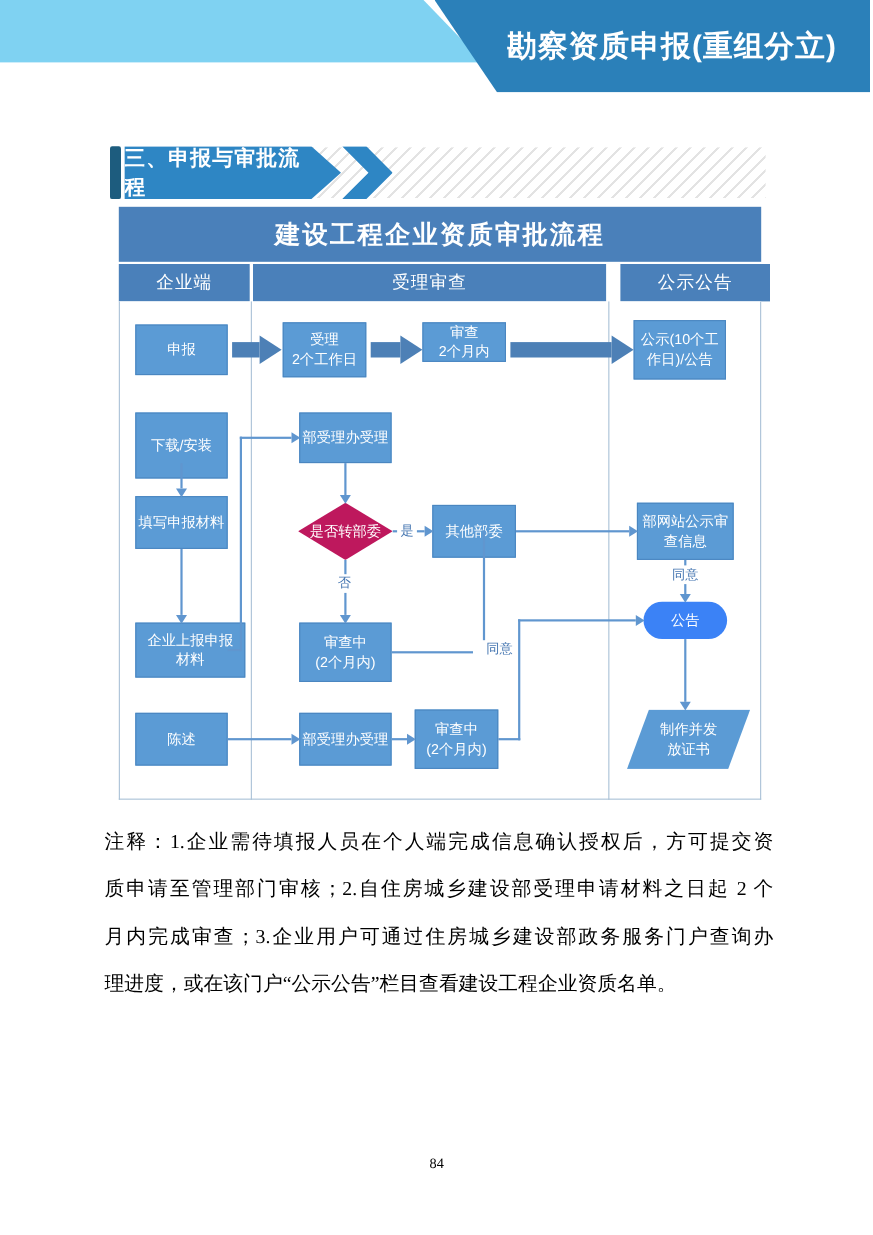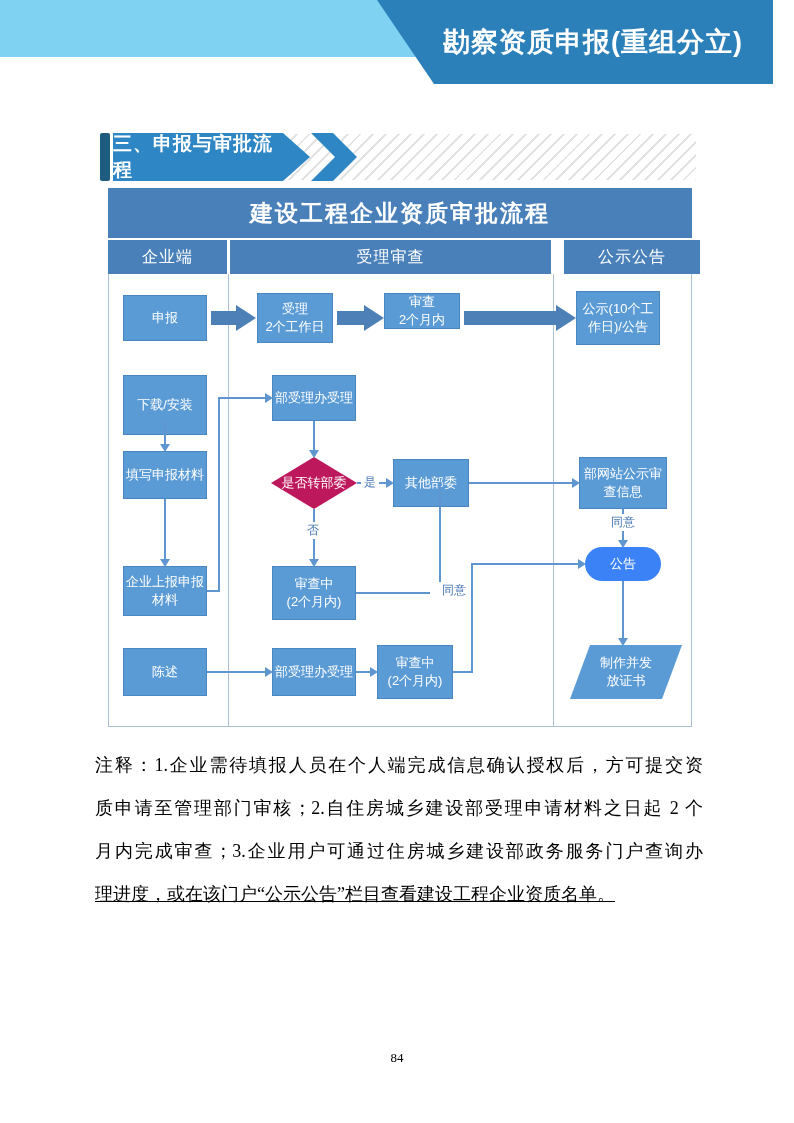--- a/index.html
+++ b/index.html
@@ -9,21 +9,21 @@
     background:#ffffff; overflow:hidden;
     font-family:"Liberation Sans", sans-serif;
   }
   
   .band-light {
     position:absolute; left:0; top:0; width:440px; height:57px;
     background:#7fd2f2;
     clip-path:polygon(0 0, 385px 0, 440px 57px, 0 57px);
   }
   .band-dark {
-    position:absolute; left:377px; top:0; width:396px; height:84px;
+    position:absolute; left:395px; top:0; width:396px; height:84px;
     background:#2b80b9;
     clip-path:polygon(0 0, 396px 0, 396px 84px, 57px 84px);
   }
   .band-title {
     position:absolute; right:30px; top:18px; height:48px; line-height:48px;
     color:#ffffff; font-size:27px; font-weight:bold; letter-spacing:1px;
   }
   
   .hatch {
     position:absolute; left:120px; top:134px; width:576px; height:46px;
@@ -99,21 +99,21 @@
           border-top:8px solid #6096cf; }
   .flabel {
     position:absolute; font-size:12px; color:#4576b1; background:#ffffff;
     padding:0 2px; text-align:center;
   }
   
   .note { position:absolute; left:95px; top:748px; width:608px;
           font-family:"Liberation Serif", serif; color:#000000; font-size:18px; }
   .note-line { height:43px; line-height:34px;
                text-align:justify; text-align-last:justify; }
-  .note-line.last { text-align:left; text-align-last:left;text-decoration:underline; }
+  .note-line.last { text-align:left; text-align-last:left; }
   
   .pageno { position:absolute; left:0; top:1050px; width:794px; text-align:center;
             font-family:"Liberation Serif", serif; font-size:13px; color:#000; }
 </style>
 </head>
 <body>
 
 <div class="page">
 
   <div class="band-light"></div>
@@ -135,21 +135,21 @@
     <div class="hdr-cell" style="left:122px;width:321px;">受理审查</div>
     <div class="hdr-cell" style="left:456px;width:136px;">公示公告</div>
 
     <div class="chart-body"></div>
     <div class="vdiv" style="left:120px;"></div>
     <div class="vdiv" style="left:445px;"></div>
 
     <div class="node" style="left:15px;top:107px;width:84px;height:46px;">申报</div>
     <div class="node" style="left:15px;top:187px;width:84px;height:60px;">下载/安装</div>
     <div class="node" style="left:15px;top:263px;width:84px;height:48px;">填写申报材料</div>
-    <div class="node" style="left:15px;top:378px;width:84px;height:50px;">企业上报申报
+    <div class="node" style="left:15px;top:378px;width:100px;height:50px;">企业上报申报
 材料</div>
     <div class="node" style="left:15px;top:460px;width:84px;height:48px;">陈述</div>
 
     <div class="node" style="left:149px;top:105px;width:76px;height:50px;">受理
 2个工作日</div>
     <div class="node" style="left:276px;top:105px;width:76px;height:36px;">审查
 2个月内</div>
     <div class="node" style="left:164px;top:187px;width:84px;height:46px;">部受理办受理</div>
     <div class="node diamond" style="left:163px;top:269px;width:86px;height:52px;">是否转部委</div>
     <div class="node" style="left:285px;top:271px;width:76px;height:48px;">其他部委</div>

